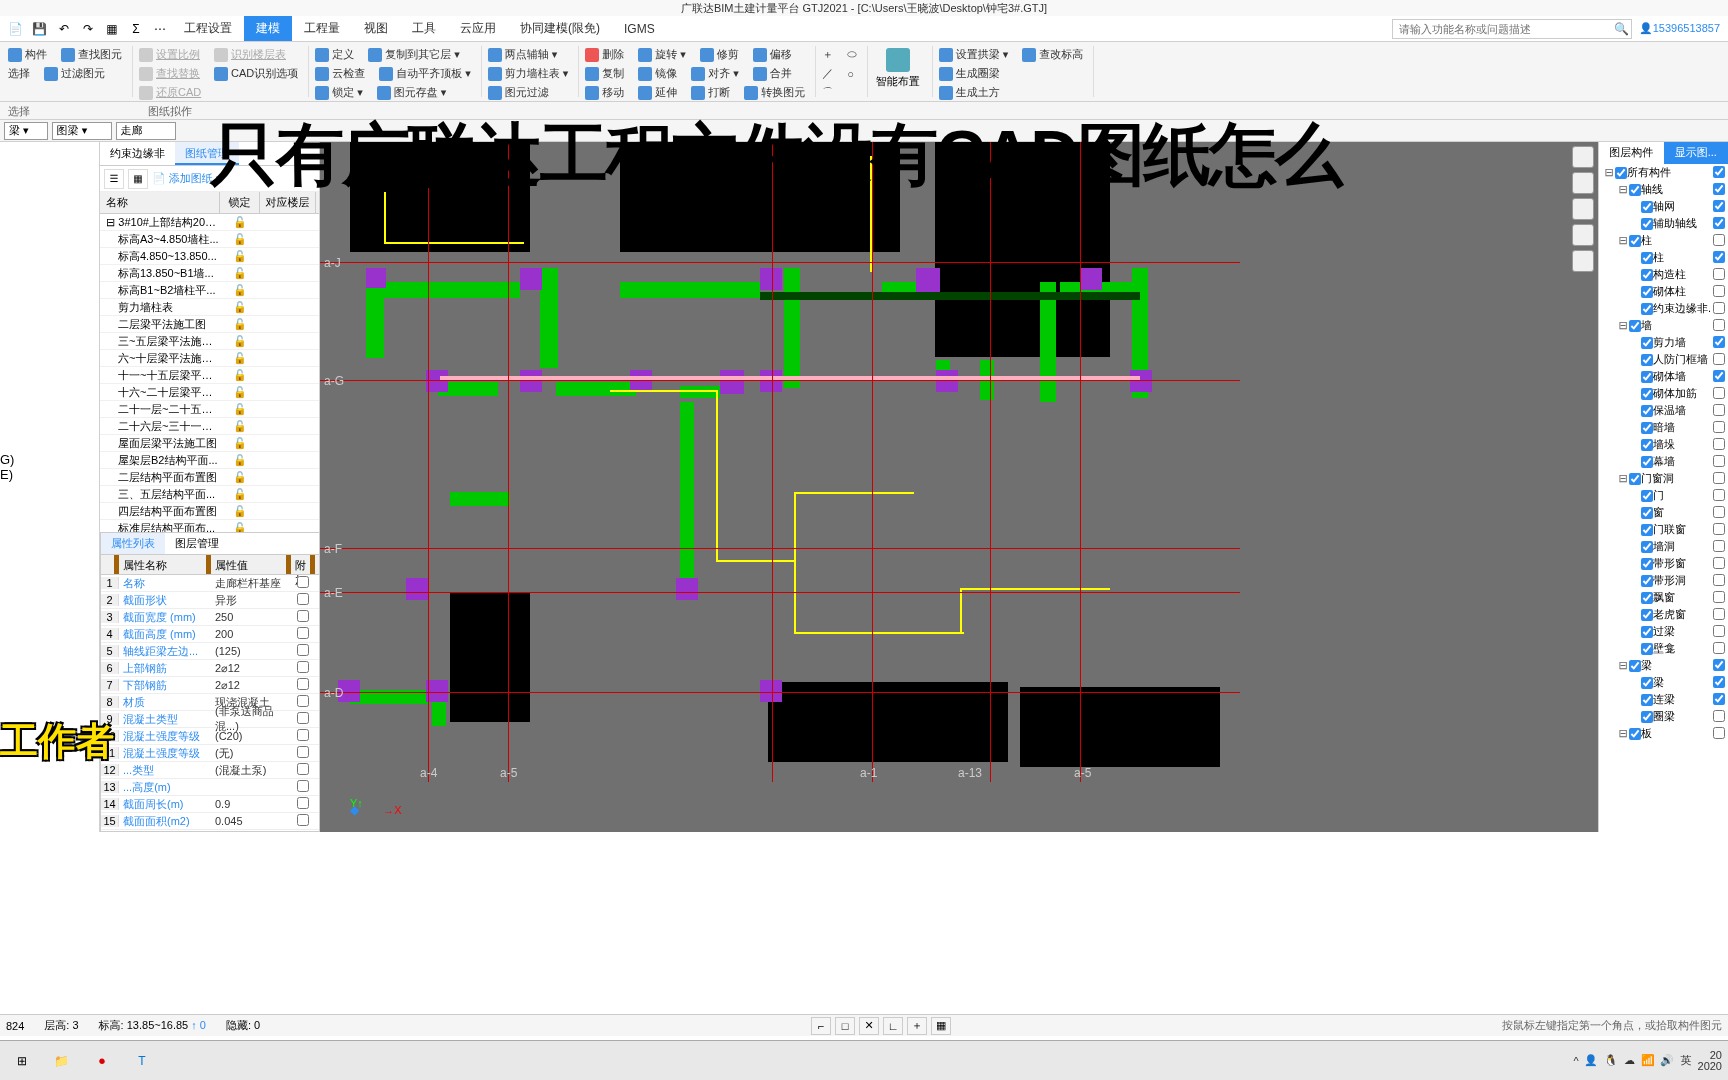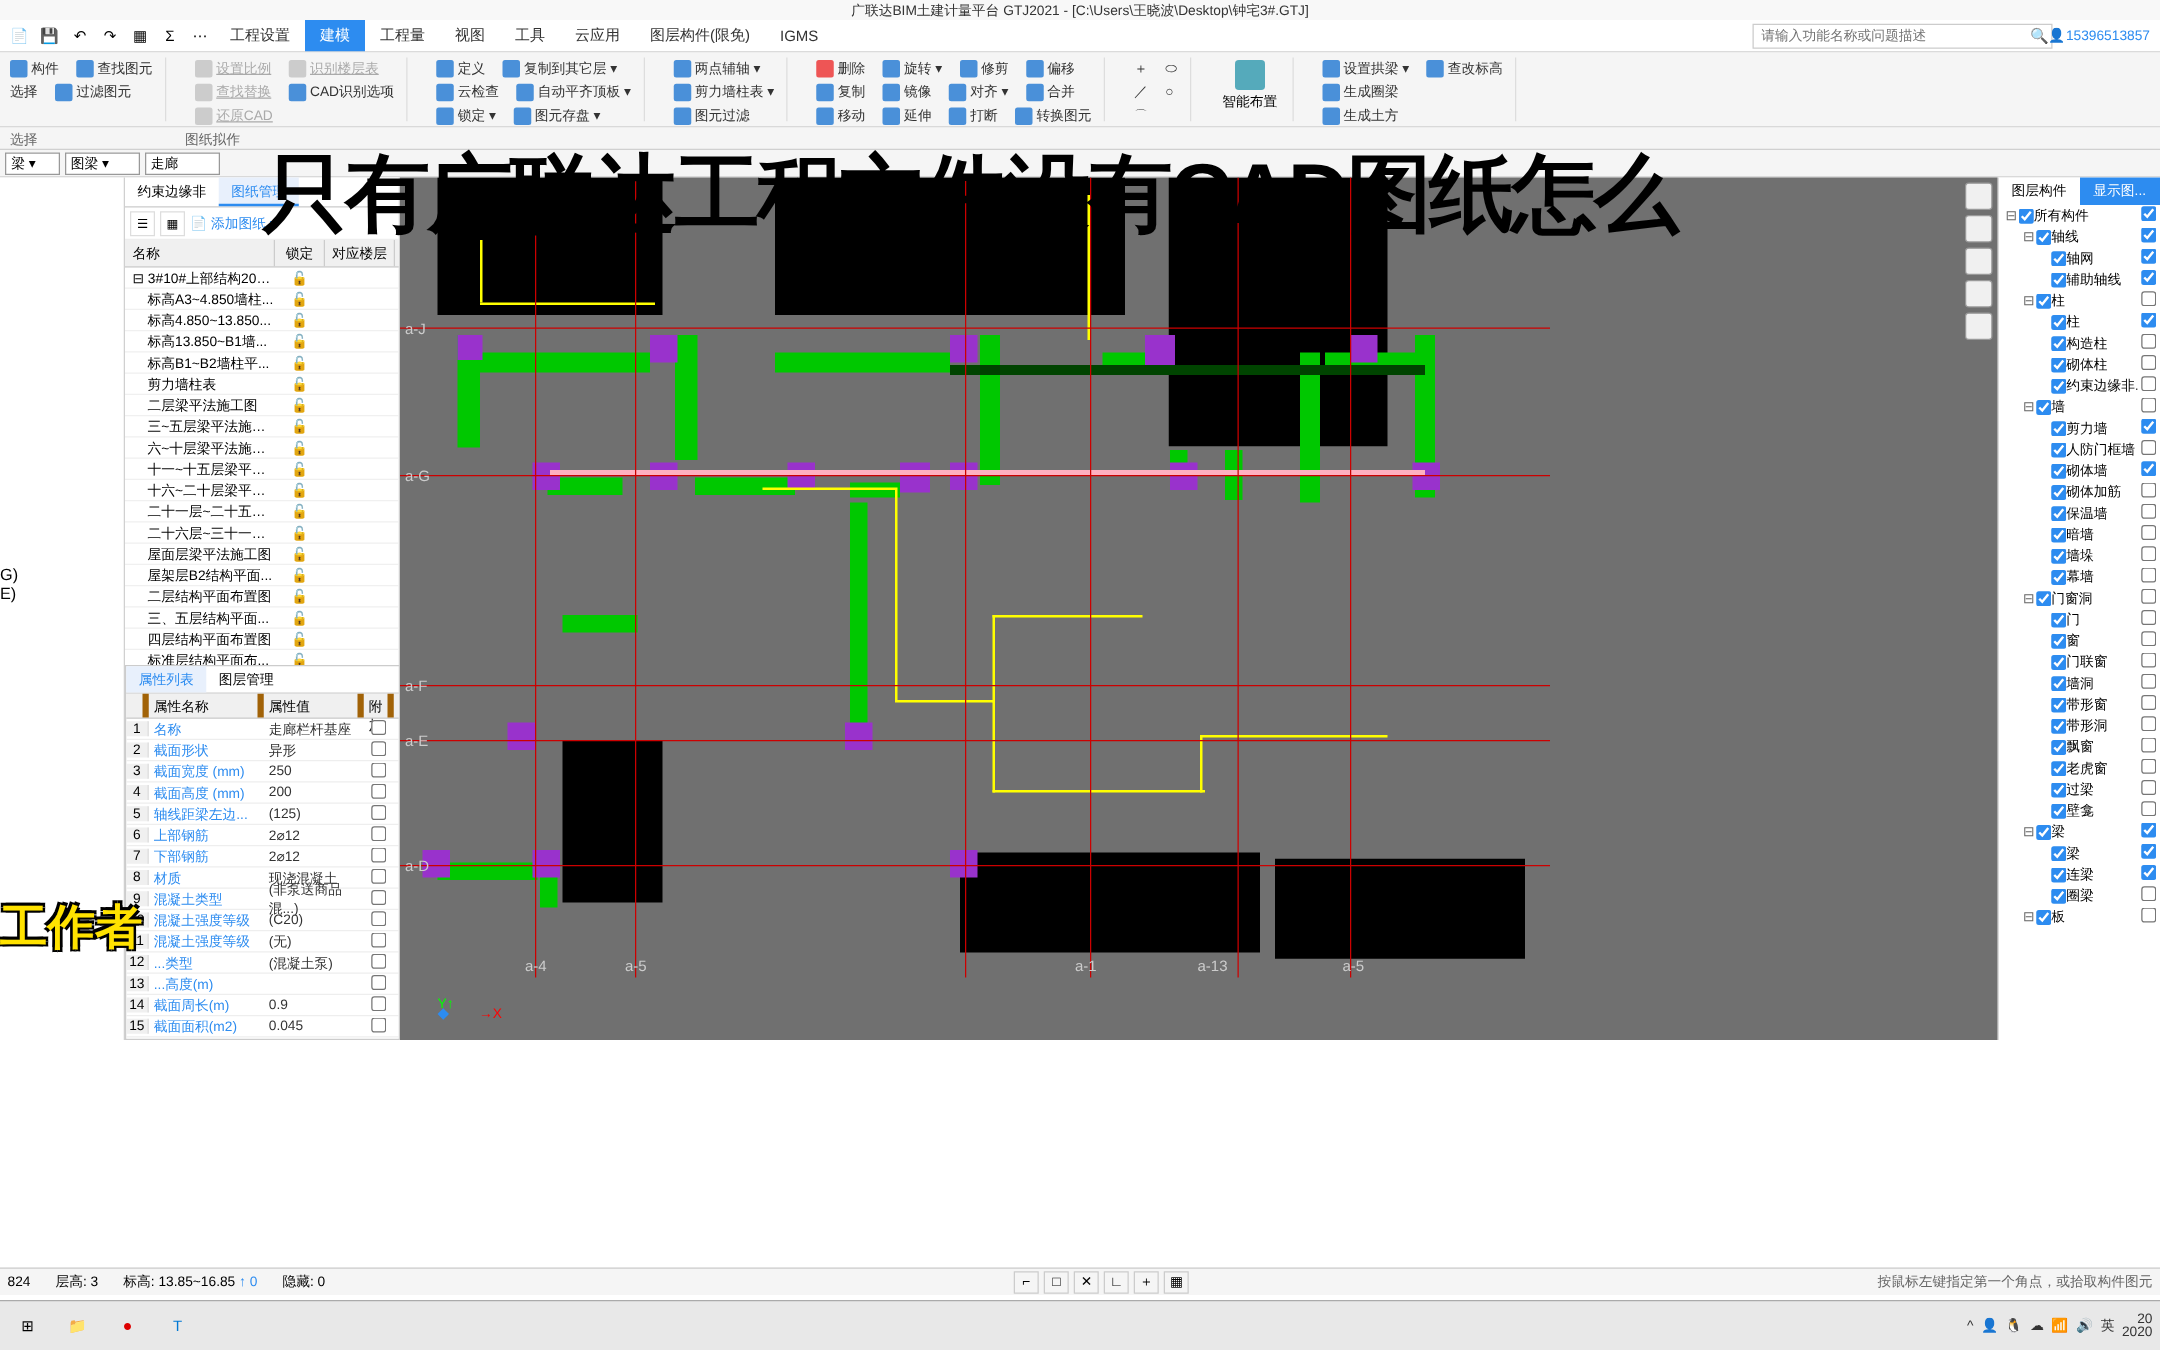--- a/index.html
+++ b/index.html
@@ -9,24 +9,24 @@
 .titlebar { height: 16px; display: flex; align-items: center; justify-content: center; background: #f8f8f8; position: relative; }
 .titlebar .title { font-size: 11px; color: #333; }
 
 
 .menutabs { height: 26px; display: flex; align-items: center; background: #fff; border-bottom: 1px solid #d0d0d0; padding-left: 4px; }
 .menutabs .icon { width: 18px; height: 18px; margin: 0 3px; display: inline-flex; align-items: center; justify-content: center; }
 .menutabs .tab { padding: 4px 12px; font-size: 12px; color: #333; cursor: pointer; }
 .menutabs .tab.active { background: #2d8cf0; color: #fff; }
 .menutabs .right { margin-left: auto; display: flex; align-items: center; padding-right: 8px; }
 .menutabs .search { width: 240px; height: 20px; border: 1px solid #ccc; padding: 0 6px; font-size: 11px; color: #999; background: #fff; }
-.menutabs .user { color: #2d8cf0; font-size: 11px; }
-
-
-.ribbon { height: 60px; display: flex; background: #f5f5f5; border-bottom: 1px solid #d0d0d0; padding: 4px 6px; gap: 21px; }
+.menutabs .user { margin-left: 10px; color: #2d8cf0; font-size: 11px; }
+
+
+.ribbon { height: 60px; display: flex; background: #f5f5f5; border-bottom: 1px solid #d0d0d0; padding: 4px 6px; gap: 4px; }
 .ribbon .group { display: flex; flex-direction: column; gap: 2px; border-right: 1px solid #ddd; padding-right: 8px; }
 .ribbon .group .row { display: flex; gap: 10px; align-items: center; }
 .ribbon .btn { display: flex; align-items: center; gap: 3px; font-size: 11px; color: #333; padding: 1px 2px; white-space: nowrap; }
 .ribbon .btn .ic { width: 14px; height: 14px; background: #4a90d9; border-radius: 2px; display: inline-block; }
 .ribbon .btn.disabled { color: #aaa; text-decoration: underline; }
 .ribbon .btn.disabled .ic { background: #ccc; }
 .ribbon .bigbtn { display: flex; flex-direction: column; align-items: center; font-size: 11px; gap: 2px; padding: 2px 4px; }
 .ribbon .bigbtn .ic { width: 24px; height: 24px; background: #4a90d9; border-radius: 3px; }
 
 
@@ -135,21 +135,21 @@
   <span class="icon">↷</span>
   <span class="icon">▦</span>
   <span class="icon">Σ</span>
   <span class="icon">⋯</span>
   <span class="tab">工程设置</span>
   <span class="tab active">建模</span>
   <span class="tab">工程量</span>
   <span class="tab">视图</span>
   <span class="tab">工具</span>
   <span class="tab">云应用</span>
-  <span class="tab">图层构件(限免)</span>
+  <span class="tab">协同建模(限免)</span>
   <span class="tab">IGMS</span>
   <div class="right">
     <input class="search" placeholder="请输入功能名称或问题描述" style="">
     <span style="margin-left:-18px;color:#999;">🔍</span>
     <span class="user">👤<span>15396513857</span></span>
   </div>
 </div>
 
 <div class="ribbon">
   <div class="group">

